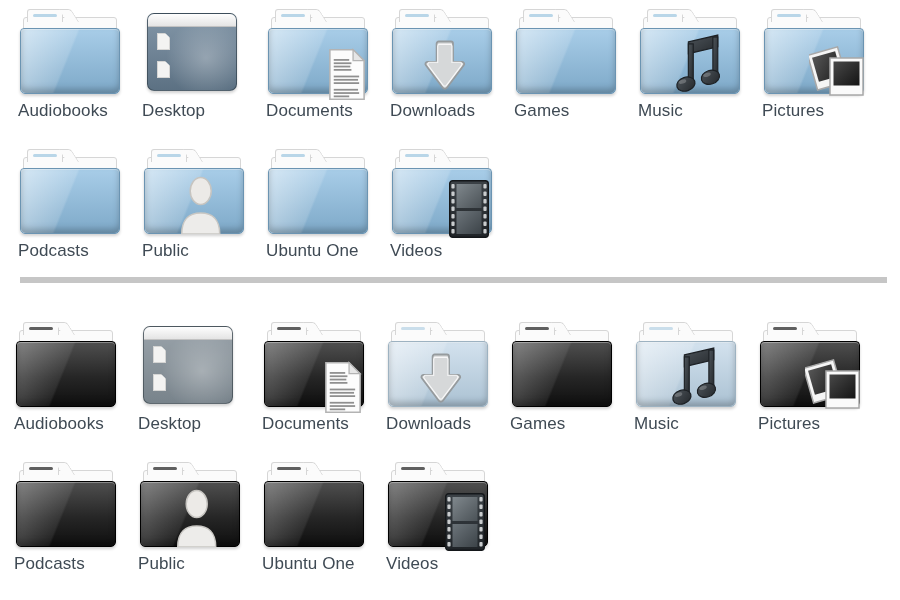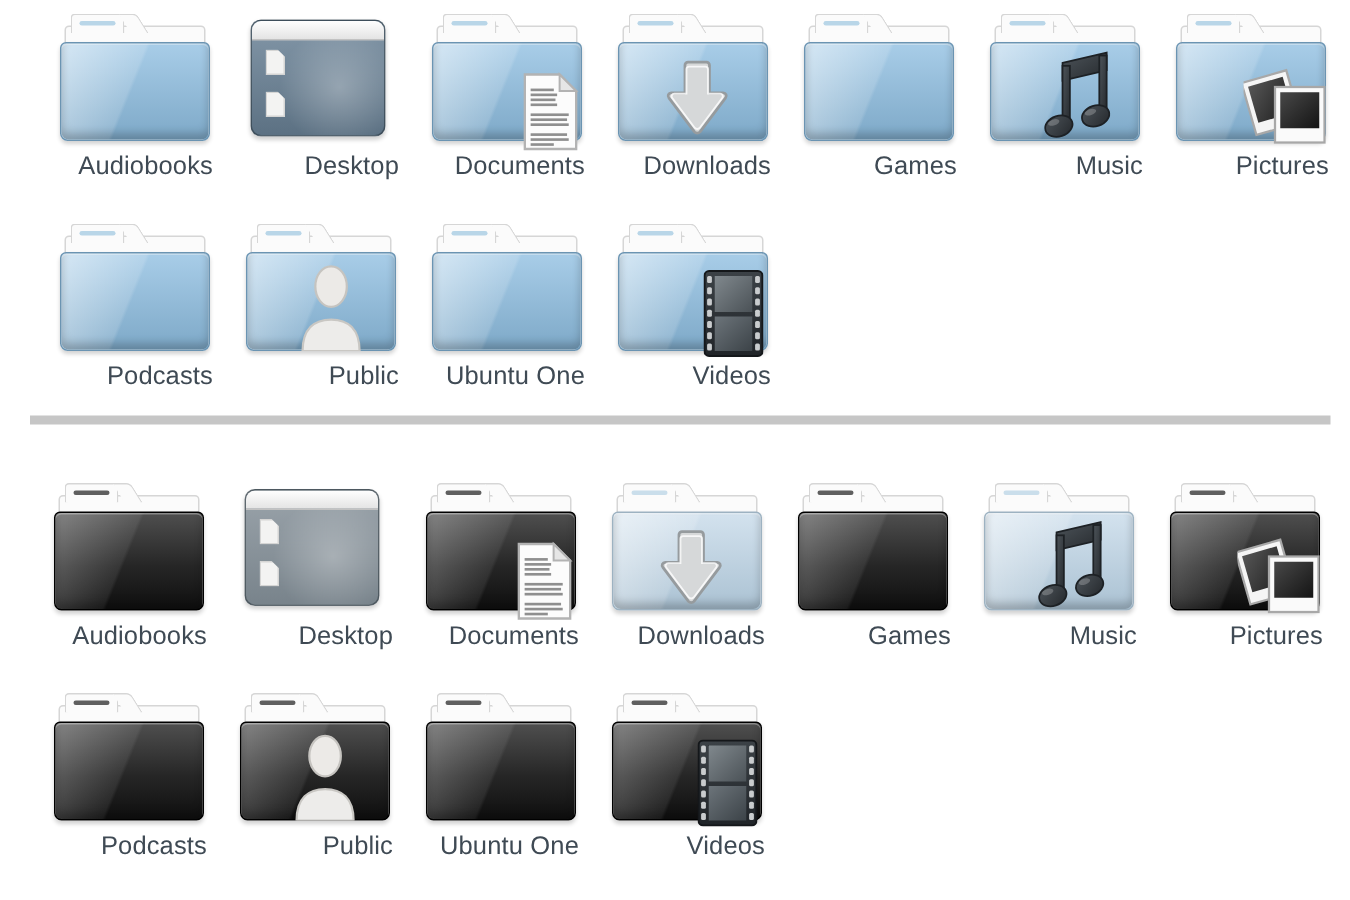--- a/index.html
+++ b/index.html
@@ -6,21 +6,21 @@
   body{
     width:900px;height:600px;overflow:hidden;
     font-family:"Liberation Sans","DejaVu Sans",sans-serif;
     -webkit-font-smoothing:antialiased;
   }
   .section{padding-left:18px;}
   .section.sec-bottom{padding-left:14px;margin-top:38px;}
   .section.sec-top{padding-top:8px;}
   .row{display:flex;}
   .row + .row{margin-top:27px;}
-  .cell{width:124px;display:flex;flex-direction:column;align-items:flex-end;cursor:default;}
+  .cell{width:124px;display:flex;flex-direction:column;align-items:flex-start;cursor:default;}
   .icon-box{width:104px;height:92px;position:relative;}
   .label{
     height:21px;line-height:21px;font-size:17px;letter-spacing:.1px;
     color:var(--label-text,#3f4a54);white-space:nowrap;
   }
 
   
   .folder{position:absolute;inset:0;}
   .folder .sheet{
     position:absolute;left:5px;right:5px;top:9px;height:14px;

